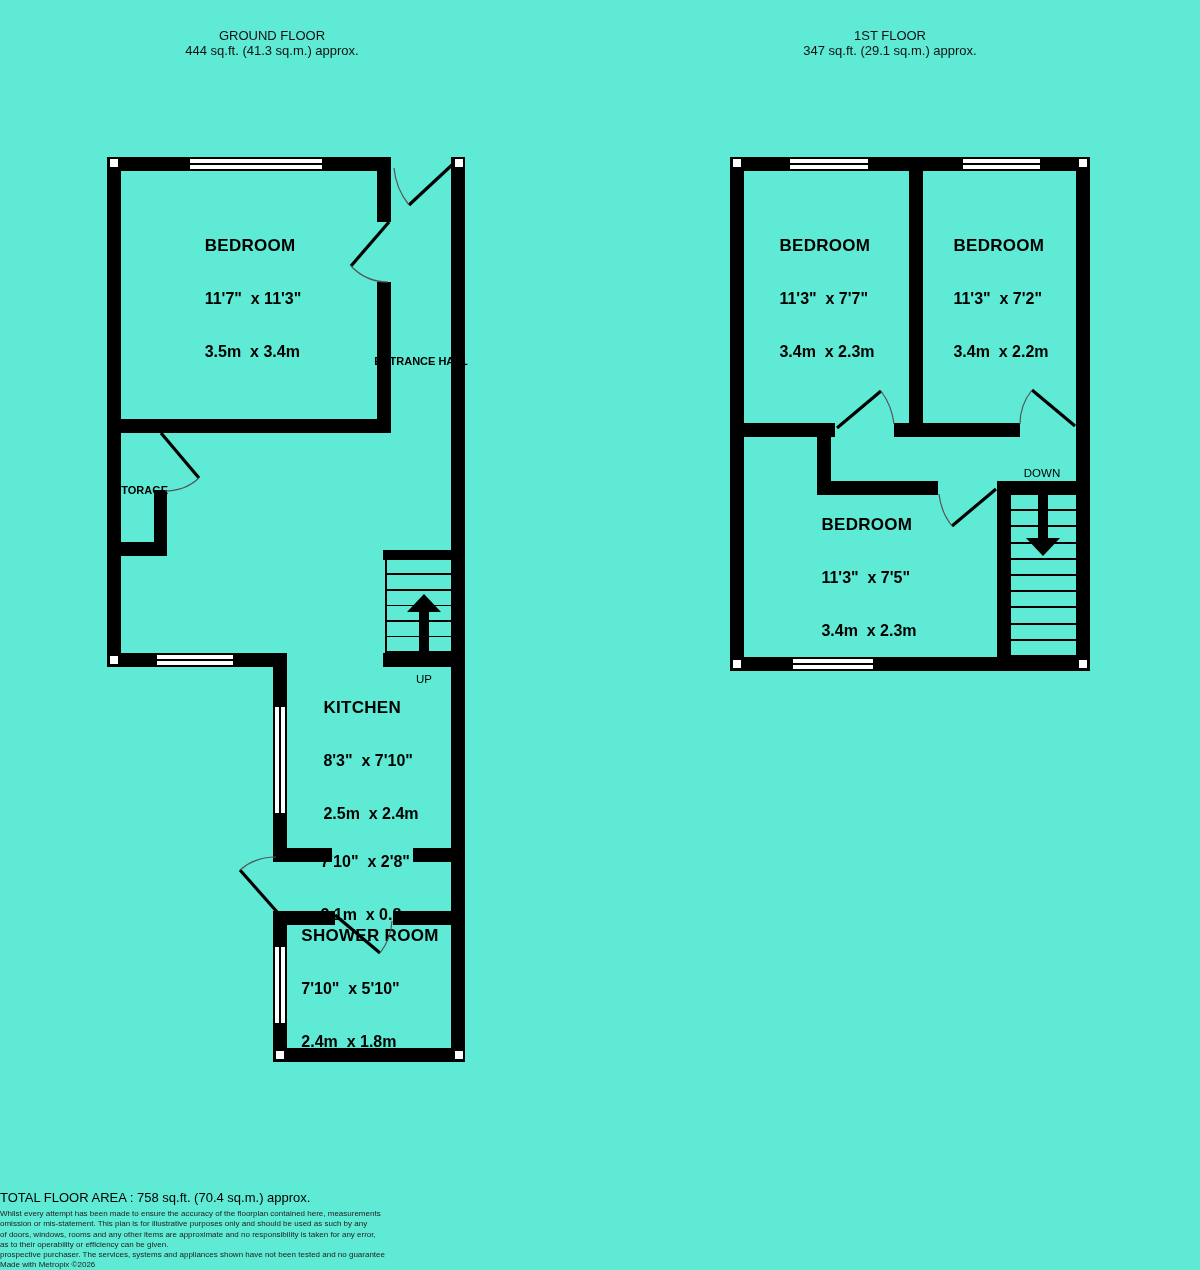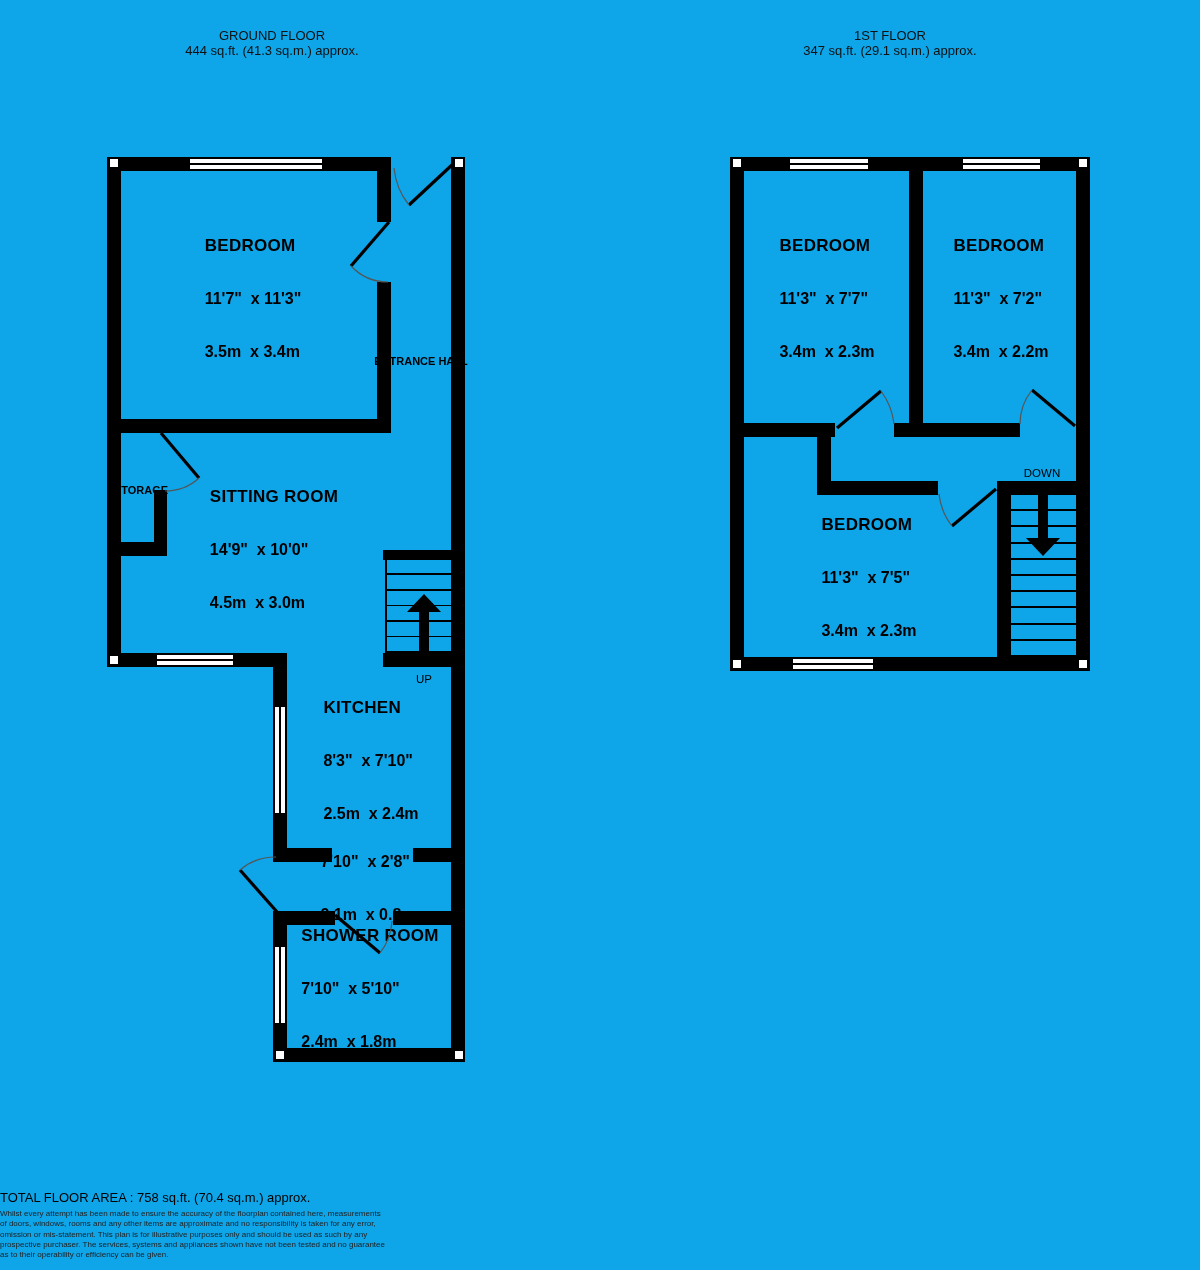--- a/index.html
+++ b/index.html
@@ -1,16 +1,16 @@
 <!DOCTYPE html>
 <html><head>
 <meta charset="utf-8">
 <style>
   html,body{margin:0;padding:0;background:#ffffff;}
-  .canvas{position:relative;width:1200px;height:1270px;background:#0ea5e9;
+  .canvas{position:relative;width:1200px;height:1270px;background:#5eead4;
           font-family:"Liberation Sans", sans-serif;overflow:hidden;}
   .wall{position:absolute;background:#000;z-index:2;}
   .notch{position:absolute;width:8px;height:8px;background:#fff;z-index:2;}
   .window-h{position:absolute;height:14px;z-index:3;
     background:linear-gradient(to bottom,#000 0 2px,#fff 2px 6px,#000 6px 8px,#fff 8px 12px,#000 12px 14px);}
   .window-v{position:absolute;width:14px;z-index:3;
     background:linear-gradient(to right,#000 0 2px,#fff 2px 6px,#000 6px 8px,#fff 8px 12px,#000 12px 14px);}
   .treads-v{position:absolute;z-index:1;
     background:repeating-linear-gradient(to bottom,transparent 0 13.5px,#000 13.5px 15.5px);}
   .treads-v2{position:absolute;z-index:1;
@@ -84,25 +84,20 @@
   <div class="notch" style="left:455px;top:159px;"></div>
   <div class="notch" style="left:110px;top:656px;"></div>
   <div class="notch" style="left:276px;top:1051px;"></div>
   <div class="notch" style="left:455px;top:1051px;"></div>
 
   <div class="label" style="left:253px;top:298px;">
     <div class="name">BEDROOM</div>
     <div class="dims">11'7"  x 11'3"</div>
     <div class="dims">3.5m  x 3.4m</div>
   </div>
-  <div class="label" style="left:274px;top:549px;">
-    <div class="name">SITTING ROOM</div>
-    <div class="dims">14'9"  x 10'0"</div>
-    <div class="dims">4.5m  x 3.0m</div>
-  </div>
   <div class="label" style="left:371px;top:760px;">
     <div class="name">KITCHEN</div>
     <div class="dims">8'3"  x 7'10"</div>
     <div class="dims">2.5m  x 2.4m</div>
   </div>
   <div class="label" style="left:368px;top:888px;">
     <div class="dims">7'10"  x 2'8"</div>
     <div class="dims">2.1m  x 0.8m</div>
   </div>
   <div class="label" style="left:370px;top:988px;">
@@ -203,19 +198,20 @@
 
     <g>
       <path class="arrow-shaft" d="M1043,495 L1043,538"></path>
       <polygon class="arrow-head" points="1043,556 1026,538 1060,538"></polygon>
     </g>
   </svg>
 
   <div class="footer footer-total" style="top:1190px;">TOTAL FLOOR AREA : 758 sq.ft. (70.4 sq.m.) approx.</div>
   <div class="footer footer-small" style="top:1209px;">
     <div>Whilst every attempt has been made to ensure the accuracy of the floorplan contained here, measurements</div>
+    <div>omission or mis-statement. This plan is for illustrative purposes only and should be used as such by any</div>
     <div>of doors, windows, rooms and any other items are approximate and no responsibility is taken for any error,</div>
-    <div>omission or mis-statement. This plan is for illustrative purposes only and should be used as such by any</div>
+    <div>as to their operability or efficiency can be given.</div>
     <div>prospective purchaser. The services, systems and appliances shown have not been tested and no guarantee</div>
-    <div>as to their operability or efficiency can be given.</div>
+    <div>Made with Metropix ©2026</div>
   </div>
 
 </div>
 
 </body></html>

